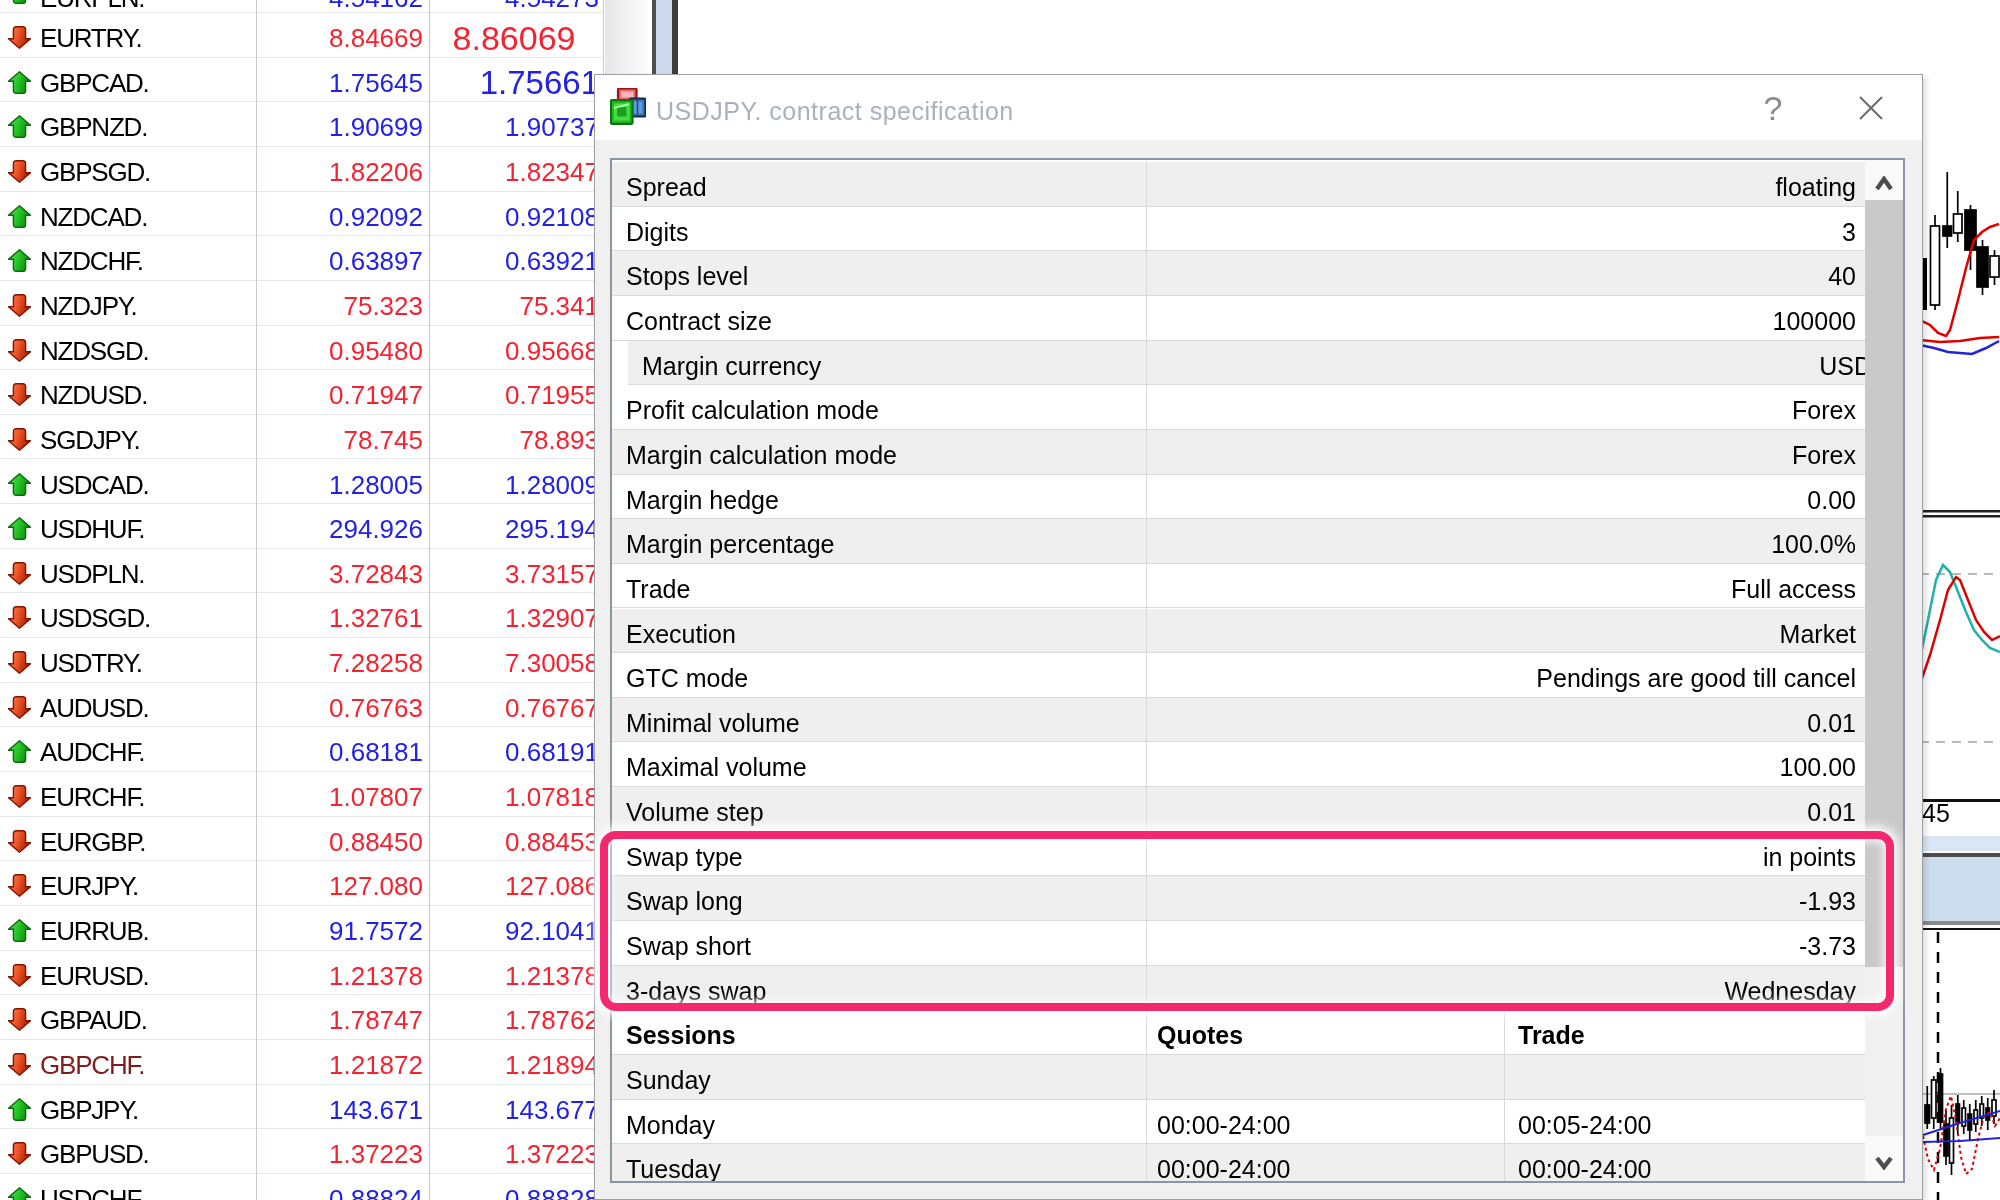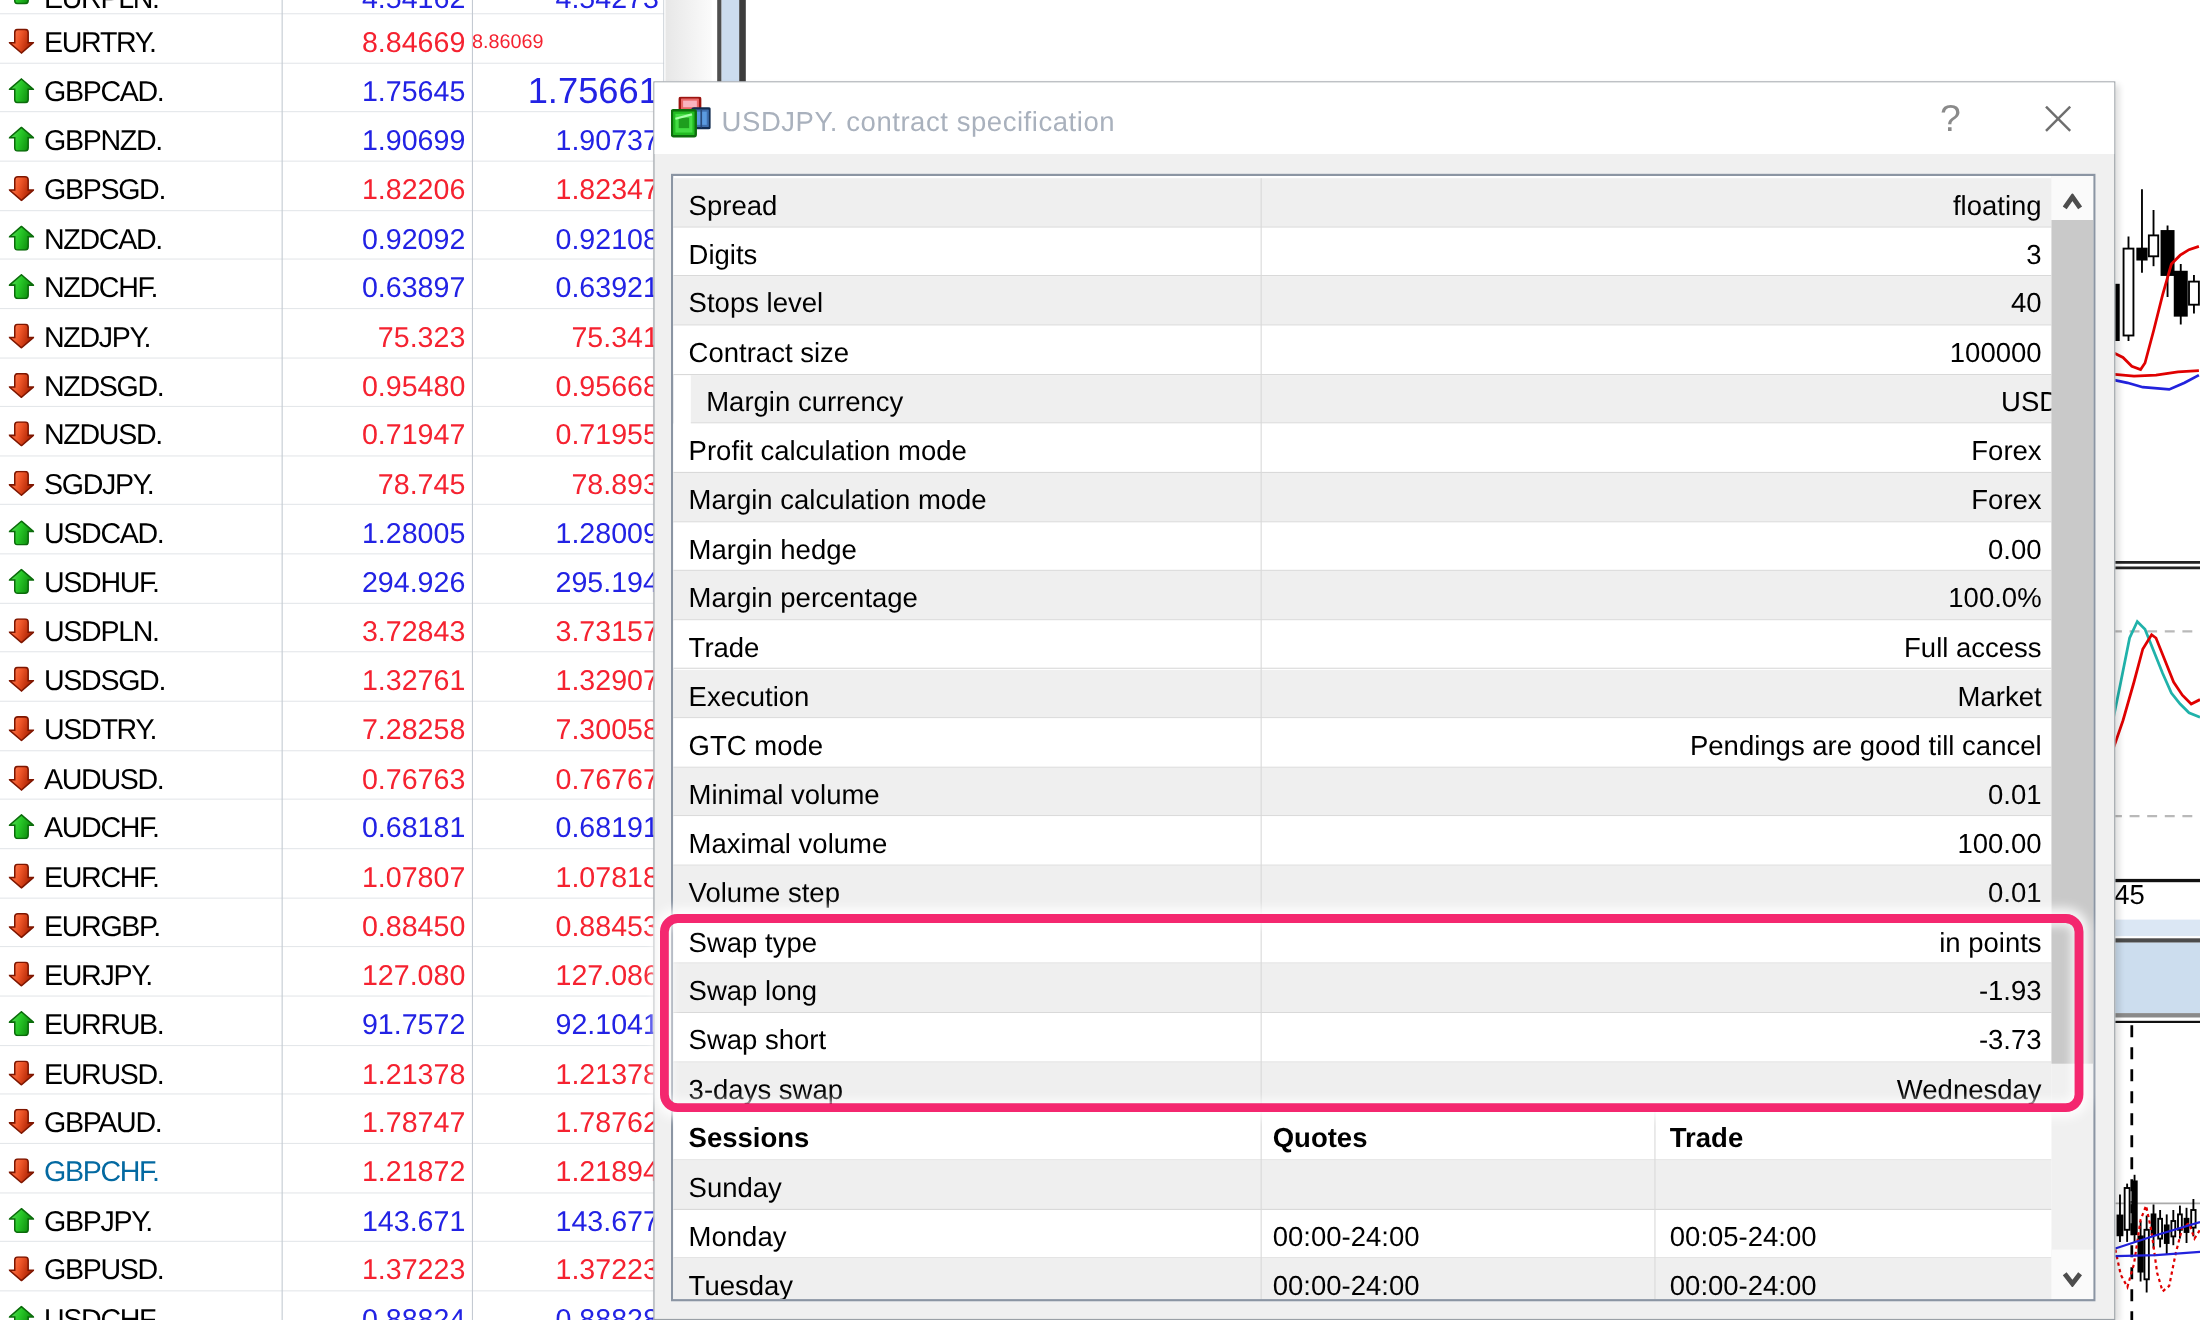--- a/index.html
+++ b/index.html
@@ -28,21 +28,21 @@
             <linearGradient id="gd" x1="0" y1="0" x2="1" y2="0.3">
               <stop offset="0" stop-color="#ff8a62"></stop>
               <stop offset="0.5" stop-color="#ee5528"></stop>
               <stop offset="1" stop-color="#aa2000"></stop>
             </linearGradient>
           </defs>
           <path d="M11.5 22.2 L0.6 12.8 L5.4 12.8 L5.4 3.6 Q5.4 0.7 8.3 0.7 L14.7 0.7 Q17.6 0.7 17.6 3.6 L17.6 12.8 L22.4 12.8 Z" fill="url(#gd)" stroke="#7e1600" stroke-width="1.4"></path>
         </svg></div>
       <div class="abs" style="left:40px;top:0;height:44.65px;line-height:50px;font-size:26px;letter-spacing:-1.2px;color:#000">EURTRY.</div>
       <div class="abs" style="left:256px;top:0;width:167px;height:44.65px;line-height:50px;font-size:26px;color:#f52230;text-align:right">8.84669</div>
-      <div class="abs" style="left:429px;top:0;width:170px;height:44.65px;line-height:50px;font-size:18px;color:#f52230;text-align:left">8.86069</div>
+      <div class="abs" style="left:429px;top:0;width:170px;height:44.65px;line-height:50px;font-size:34px;color:#f52230;text-align:center">8.86069</div>
     </div>
 <div class="abs" style="left:0;top:57.65px;width:604px;height:44.65px;border-bottom:1px solid #e4e7ea">
       <div class="abs" style="left:8px;top:13px"><svg width="23" height="23" viewBox="0 0 23 23">
           <defs>
             <linearGradient id="gu" x1="0" y1="0" x2="1" y2="0.3">
               <stop offset="0" stop-color="#5fe05f"></stop>
               <stop offset="0.5" stop-color="#28c828"></stop>
               <stop offset="1" stop-color="#0c8c0c"></stop>
             </linearGradient>
           </defs>
@@ -371,21 +371,21 @@
       <div class="abs" style="left:8px;top:13px"><svg width="23" height="23" viewBox="0 0 23 23">
           <defs>
             <linearGradient id="gd" x1="0" y1="0" x2="1" y2="0.3">
               <stop offset="0" stop-color="#ff8a62"></stop>
               <stop offset="0.5" stop-color="#ee5528"></stop>
               <stop offset="1" stop-color="#aa2000"></stop>
             </linearGradient>
           </defs>
           <path d="M11.5 22.2 L0.6 12.8 L5.4 12.8 L5.4 3.6 Q5.4 0.7 8.3 0.7 L14.7 0.7 Q17.6 0.7 17.6 3.6 L17.6 12.8 L22.4 12.8 Z" fill="url(#gd)" stroke="#7e1600" stroke-width="1.4"></path>
         </svg></div>
-      <div class="abs" style="left:40px;top:0;height:44.65px;line-height:50px;font-size:26px;letter-spacing:-1.2px;color:#0369a1">GBPCHF.</div>
+      <div class="abs" style="left:40px;top:0;height:44.65px;line-height:50px;font-size:26px;letter-spacing:-1.2px;color:#7f1d1d">GBPCHF.</div>
       <div class="abs" style="left:256px;top:0;width:167px;height:44.65px;line-height:50px;font-size:26px;color:#f52230;text-align:right">1.21872</div>
       <div class="abs" style="left:429px;top:0;width:170px;height:44.65px;line-height:50px;font-size:26px;color:#f52230;text-align:right">1.21894</div>
     </div>
 <div class="abs" style="left:0;top:1084.60px;width:604px;height:44.65px;border-bottom:1px solid #e4e7ea">
       <div class="abs" style="left:8px;top:13px"><svg width="23" height="23" viewBox="0 0 23 23">
           <defs>
             <linearGradient id="gu" x1="0" y1="0" x2="1" y2="0.3">
               <stop offset="0" stop-color="#5fe05f"></stop>
               <stop offset="0.5" stop-color="#28c828"></stop>
               <stop offset="1" stop-color="#0c8c0c"></stop>

